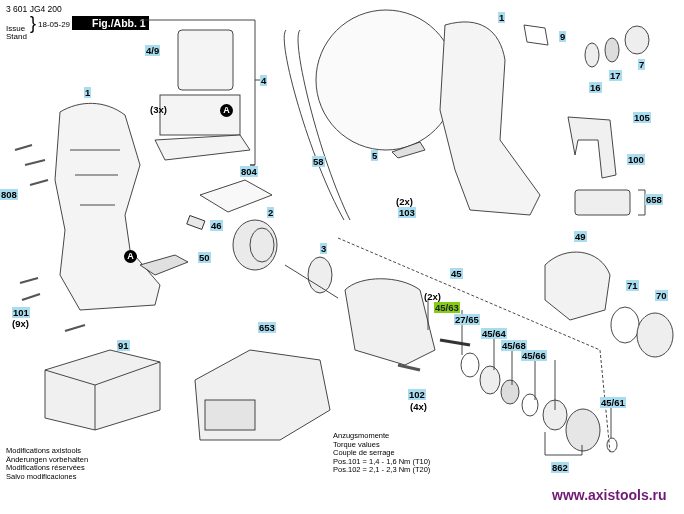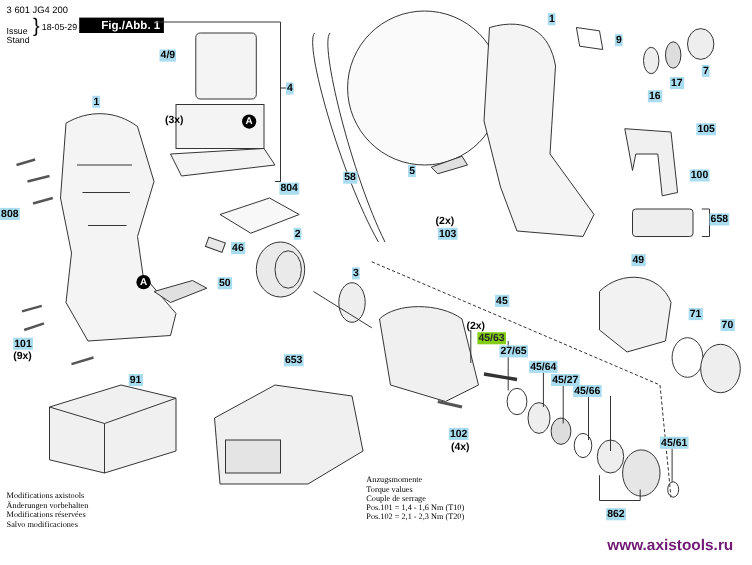--- a/index.html
+++ b/index.html
@@ -6,21 +6,21 @@
   body { width:684px; height:514px; position:relative; overflow:hidden;
          font-family:"Liberation Sans", sans-serif; color:#000; }
   .abs { position:absolute; }
   .hdr { font-size:8px; line-height:9px; }
   .fig { background:#000; color:#fff; font-weight:bold; font-size:10.5px;
          padding:1px 3px; line-height:12px; }
   .lbl { position:absolute; background:#a9dcef; color:#000; font-weight:bold;
          font-size:9.5px; line-height:11px; padding:0 1px; white-space:nowrap; cursor:pointer; }
   .lbl.hl { background:#84cc16; color:#222; }
   .qty { position:absolute; font-weight:bold; font-size:9.5px; line-height:11px; white-space:nowrap; }
-  .note { font-size:7.5px; line-height:8.5px; white-space:nowrap;font-family:Liberation Serif, serif; }
+  .note { font-size:7.5px; line-height:8.5px; white-space:nowrap; }
   .watermark { color:#701a75; font-weight:bold; font-size:14px; font-family:Liberation Sans, sans-serif; }
   .callout { position:absolute; width:13px; height:13px; border-radius:50%; background:#000; color:#fff;
              font-size:9px; font-weight:bold; text-align:center; line-height:13px; }
   svg.art { position:absolute; left:0; top:0; }
 </style>
 </head>
 <body>
 
 <div class="abs hdr" style="left:6px;top:5px;font-size:8.5px;">3 601 JG4 200</div>
 <div class="abs hdr" style="left:6px;top:32px;">Stand</div>
@@ -120,21 +120,21 @@
 </svg>
 
 <div class="callout" style="left:220px;top:104px;">A</div>
 <div class="callout" style="left:124px;top:250px;">A</div>
 
 <div class="lbl" style="left:84px;top:87px;">1</div>
 <div class="lbl" style="left:498px;top:12px;">1</div>
 <div class="lbl" style="left:145px;top:45px;">4/9</div>
 <div class="qty" style="left:150px;top:56px;margin-top:48px;">(3x)</div>
 <div class="lbl" style="left:260px;top:75px;">4</div>
-<div class="lbl" style="left:254px;top:166px;">804</div>
+<div class="lbl" style="left:240px;top:166px;">804</div>
 <div class="lbl" style="left:0;top:189px;">808</div>
 <div class="lbl" style="left:210px;top:220px;">46</div>
 <div class="lbl" style="left:267px;top:207px;">2</div>
 <div class="lbl" style="left:198px;top:252px;">50</div>
 <div class="lbl" style="left:12px;top:307px;">101</div>
 <div class="qty" style="left:12px;top:318px;">(9x)</div>
 <div class="lbl" style="left:312px;top:156px;">58</div>
 <div class="lbl" style="left:371px;top:150px;">5</div>
 <div class="lbl" style="left:320px;top:243px;">3</div>
 <div class="lbl" style="left:559px;top:31px;">9</div>
@@ -147,21 +147,21 @@
 <div class="lbl" style="left:398px;top:207px;">103</div>
 <div class="lbl" style="left:645px;top:194px;">658</div>
 <div class="lbl" style="left:574px;top:231px;">49</div>
 <div class="lbl" style="left:626px;top:280px;">71</div>
 <div class="lbl" style="left:655px;top:290px;">70</div>
 <div class="lbl" style="left:450px;top:268px;">45</div>
 <div class="qty" style="left:424px;top:291px;">(2x)</div>
 <div class="lbl hl" style="left:434px;top:302px;">45/63</div>
 <div class="lbl" style="left:454px;top:314px;">27/65</div>
 <div class="lbl" style="left:481px;top:328px;">45/64</div>
-<div class="lbl" style="left:501px;top:340px;">45/27</div>
+<div class="lbl" style="left:501px;top:340px;">45/68</div>
 <div class="lbl" style="left:521px;top:350px;">45/66</div>
 <div class="lbl" style="left:600px;top:397px;">45/61</div>
 <div class="lbl" style="left:551px;top:462px;">862</div>
 <div class="lbl" style="left:408px;top:389px;text-align:right;">102</div>
 <div class="qty" style="left:410px;top:401px;">(4x)</div>
 <div class="lbl" style="left:117px;top:340px;">91</div>
 <div class="lbl" style="left:258px;top:322px;">653</div>
 
 <div class="abs" style="left:333px;top:432px;">
   <div class="note">Anzugsmomente</div>

